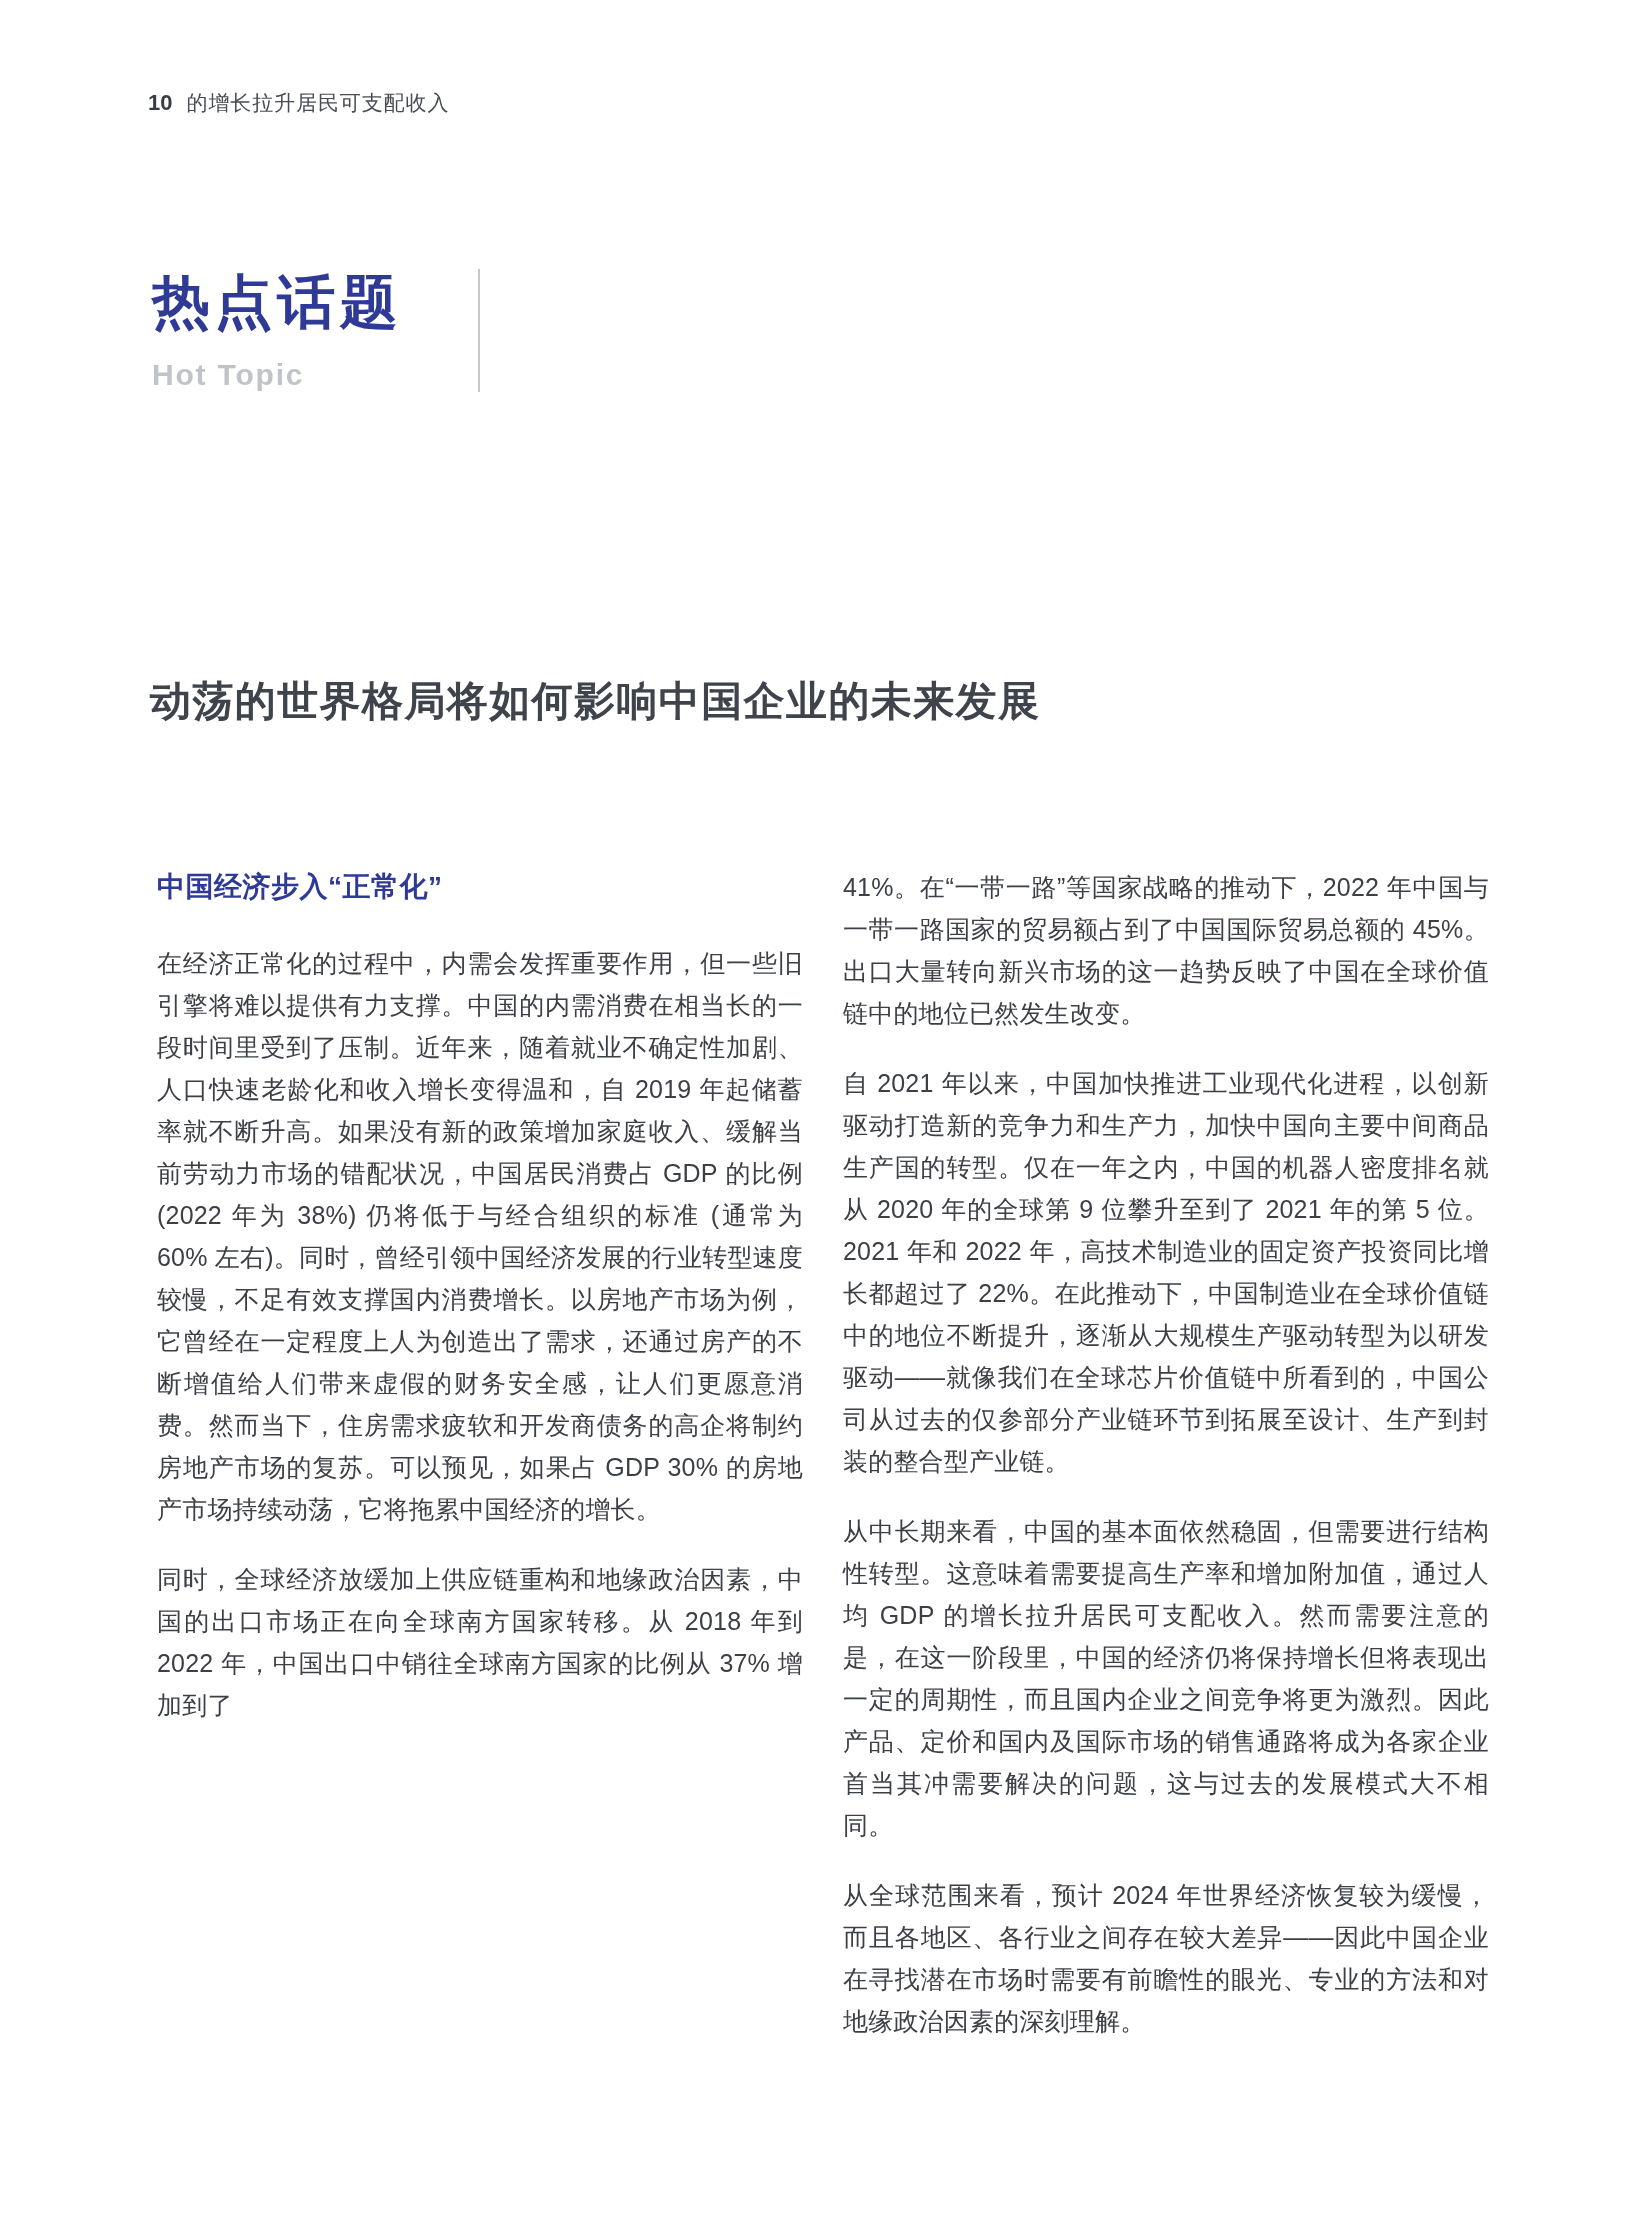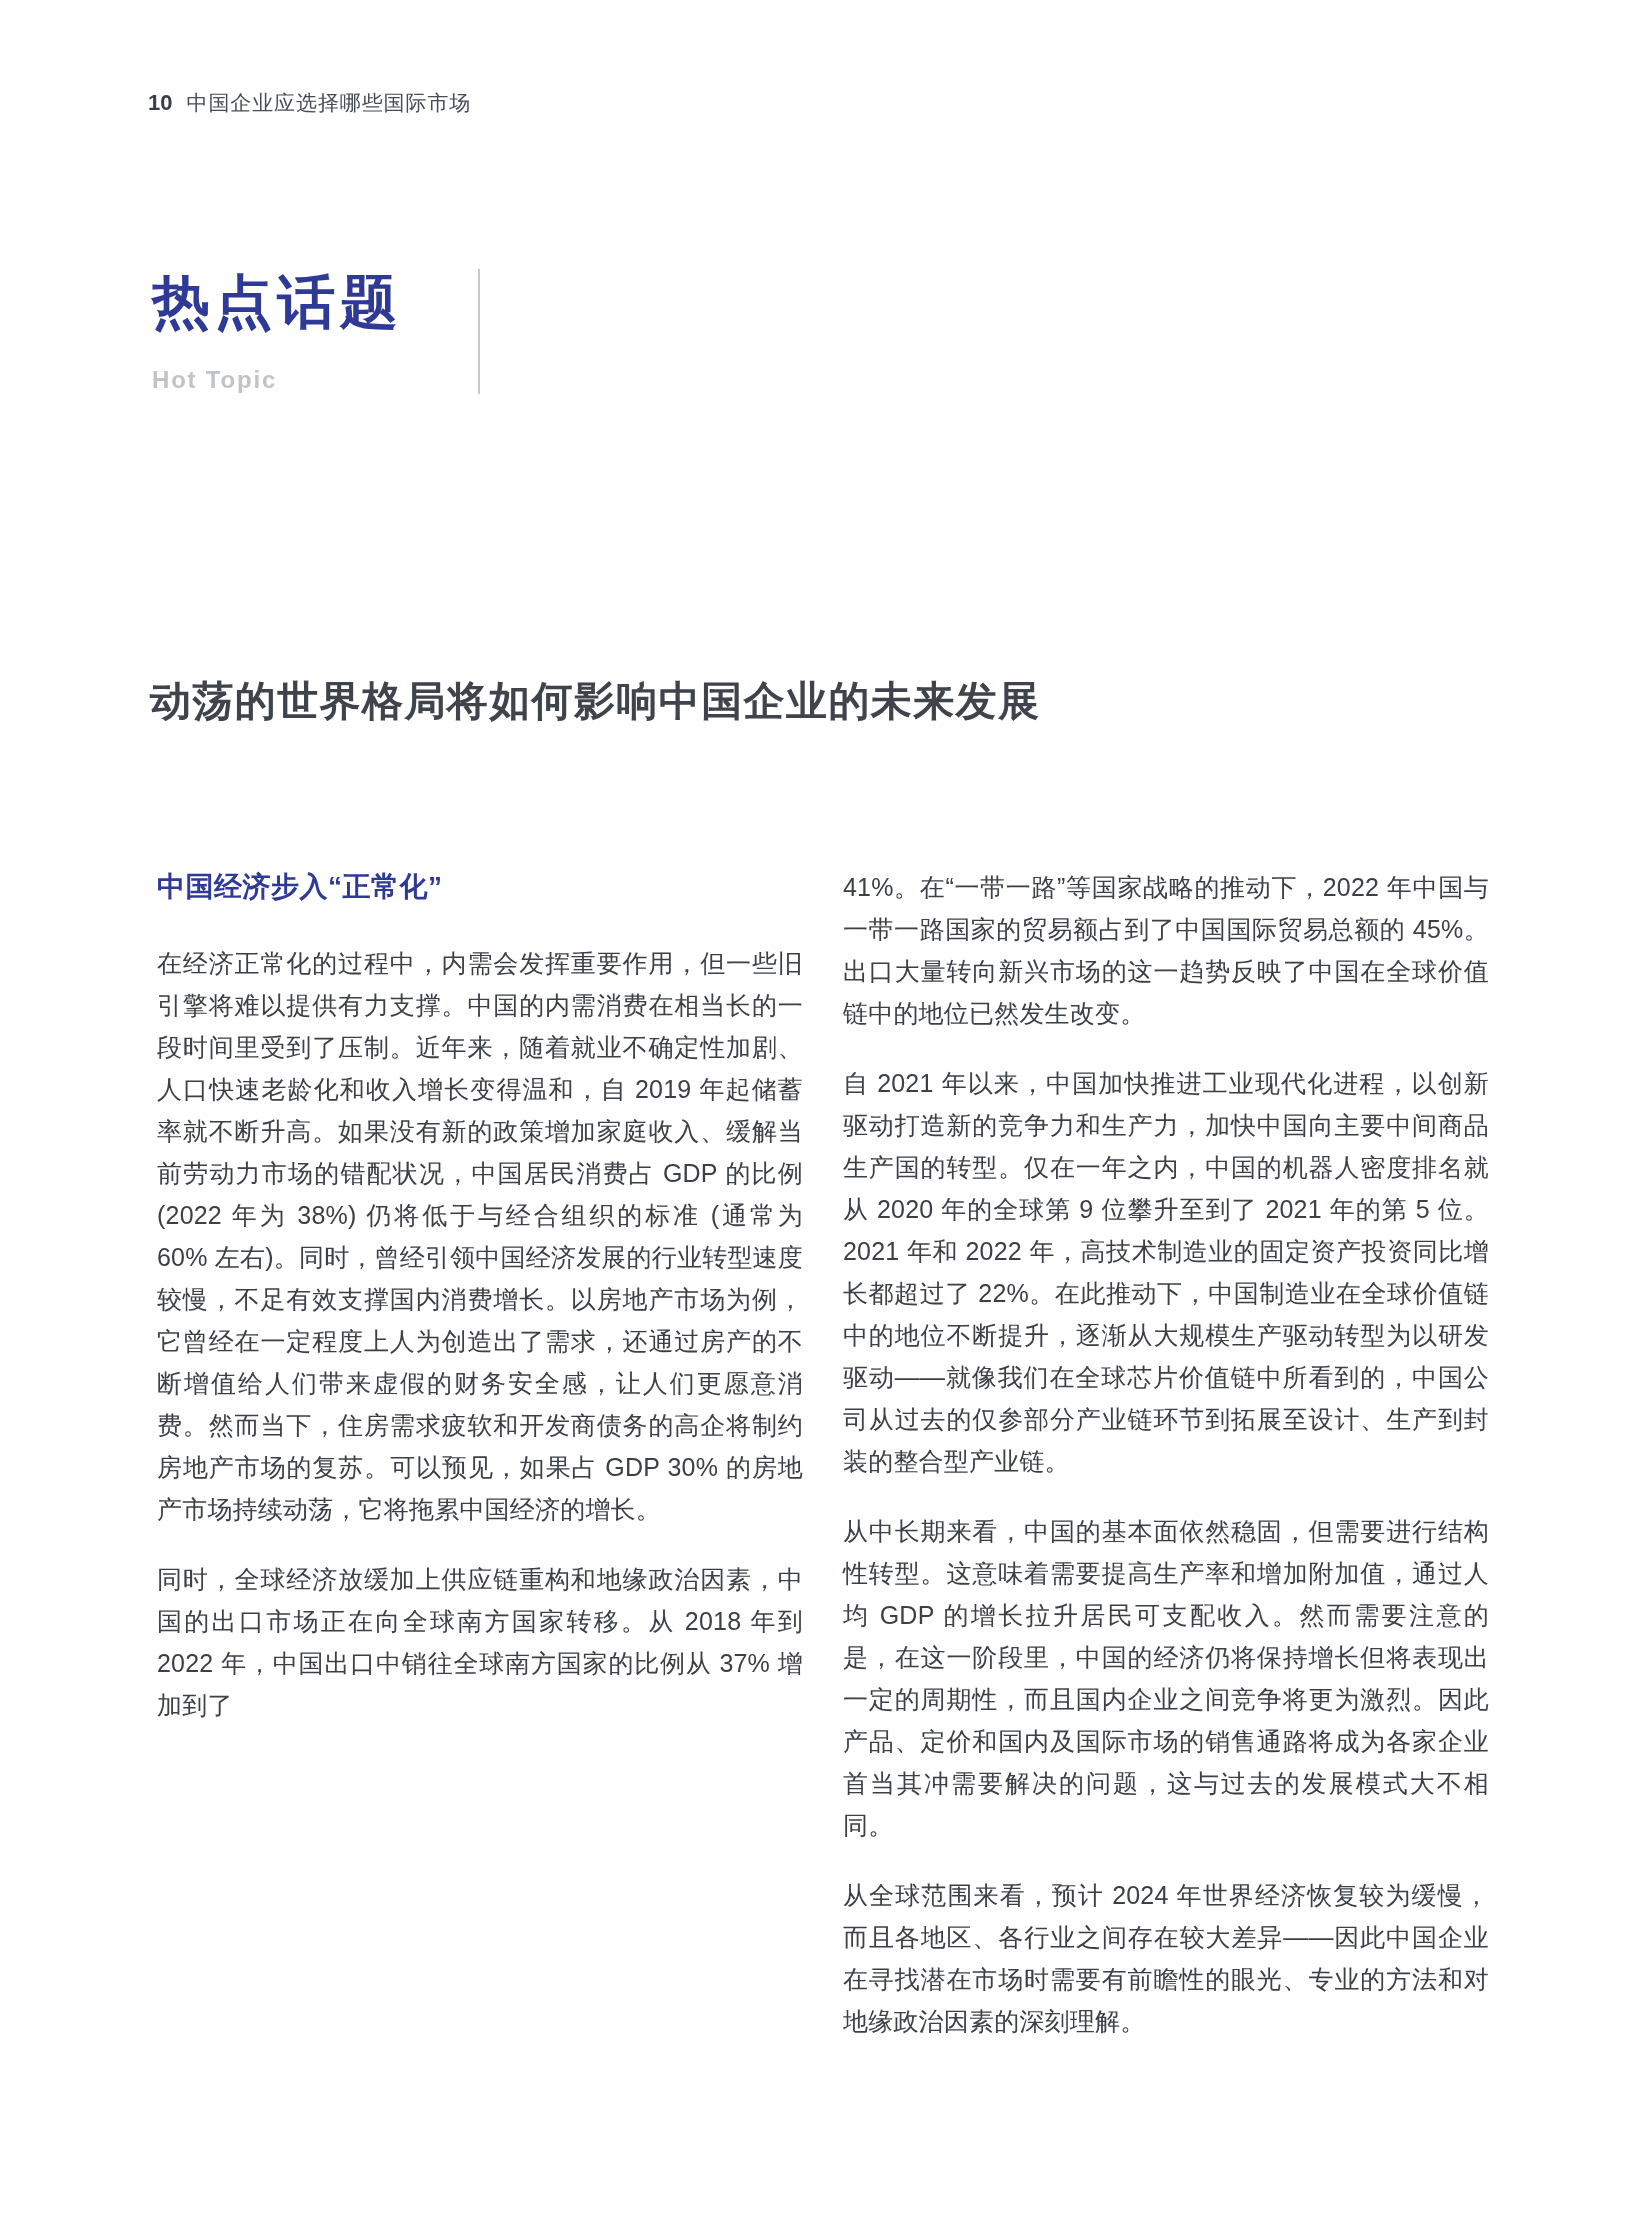--- a/index.html
+++ b/index.html
@@ -45,22 +45,22 @@
   .topic-block { display: flex; flex-direction: column; }
   .topic-zh {
     font-size: 58px;
     font-weight: bold;
     letter-spacing: 4.6px;
     line-height: 65px;
   }
   .topic-zh.blue { color: #2f3a96; }
   .topic-zh.dark { color: #42464e; }
   .topic-en {
-    margin-top: 32px;
-    font-size: 24px;
+    margin-top: 24px;
+    font-size: 30px;
     font-weight: bold;
     letter-spacing: 1.8px;
     color: #c0c4c9;
   }
   .topic-divider {
     width: 1.8px;
     background: #c6c8cb;
     align-self: stretch;
     margin-left: 76px;
     margin-right: 70px;
@@ -109,21 +109,21 @@
   }
   .col p.p-first { text-indent: 13px; }
 </style>
 </head>
 <body>
 
 <div class="page">
 
   <header class="page-header">
     <span class="page-num">10</span>
-    <span class="doc-title">中国企业应选择哪些国际市场</span>
+    <span class="doc-title">的增长拉升居民可支配收入</span>
   </header>
 
   <section class="topic">
     <div class="topic-block">
       <div class="topic-zh blue">热点话题</div>
       <div class="topic-en">Hot Topic</div>
     </div>
     <div class="topic-divider"></div>
   </section>
 

